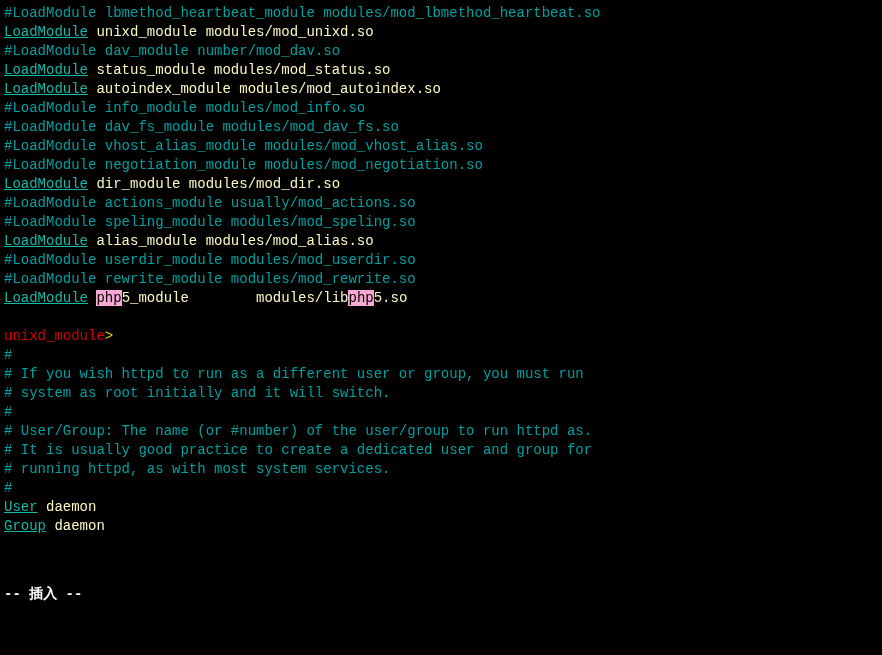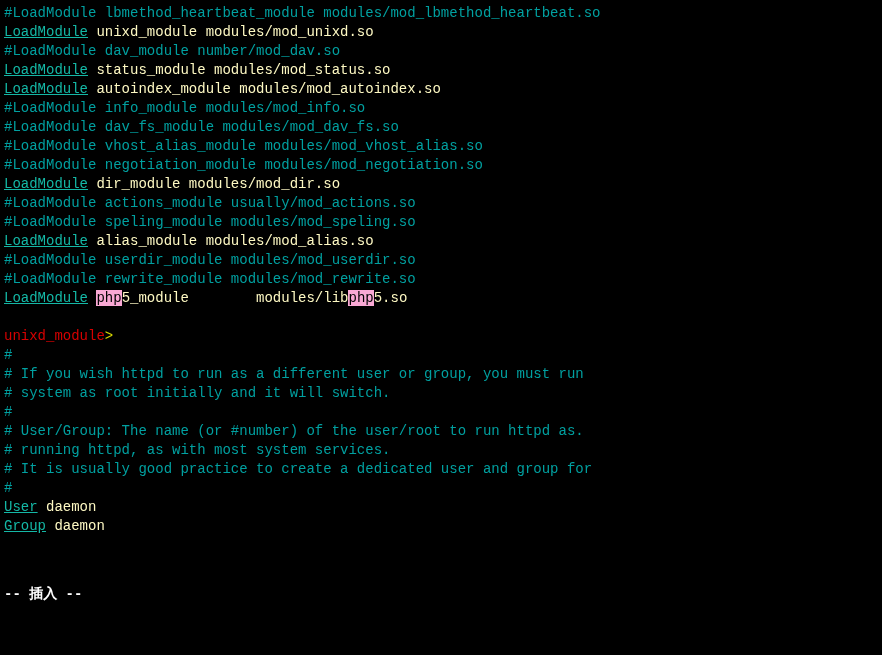--- a/index.html
+++ b/index.html
@@ -42,23 +42,23 @@
     <div class="line"><span class="cyan">LoadModule</span><span class="white"> alias_module modules/mod_alias.so</span></div>
     <div class="line"><span class="cyandark">#LoadModule userdir_module modules/mod_userdir.so</span></div>
     <div class="line"><span class="cyandark">#LoadModule rewrite_module modules/mod_rewrite.so</span></div>
     <div class="line"><span class="cyan">LoadModule</span><span class="white"> </span><span class="hl">php</span><span class="white">5_module        modules/lib</span><span class="hl">php</span><span class="white">5.so</span></div>
     <div class="line">&nbsp;</div>
     <div class="line"><span class="yellow"><ifmodule <="" span=""><span class="red">unixd_module</span><span class="yellow">&gt;</span></ifmodule></span></div>
     <div class="line"><span class="cyandark">#</span></div>
     <div class="line"><span class="cyandark"># If you wish httpd to run as a different user or group, you must run</span></div>
     <div class="line"><span class="cyandark"># system as root initially and it will switch.</span></div>
     <div class="line"><span class="cyandark">#</span></div>
-    <div class="line"><span class="cyandark"># User/Group: The name (or #number) of the user/root to run httpd as.</span></div>
+    <div class="line"><span class="cyandark"># User/Group: The name (or #number) of the user/group to run httpd as.</span></div>
+    <div class="line"><span class="cyandark"># It is usually good practice to create a dedicated user and group for</span></div>
     <div class="line"><span class="cyandark"># running httpd, as with most system services.</span></div>
-    <div class="line"><span class="cyandark"># It is usually good practice to create a dedicated user and group for</span></div>
     <div class="line"><span class="cyandark">#</span></div>
     <div class="line"><span class="cyan">User</span><span class="white"> daemon</span></div>
     <div class="line"><span class="cyan">Group</span><span class="white"> daemon</span></div>
     <div class="line">&nbsp;</div>
     <div class="line"><span class="yellow"></span></div>
     <div class="line">&nbsp;</div>
   </div>
 <div class="status">-- 插入 --</div>
 
 </body></html>

